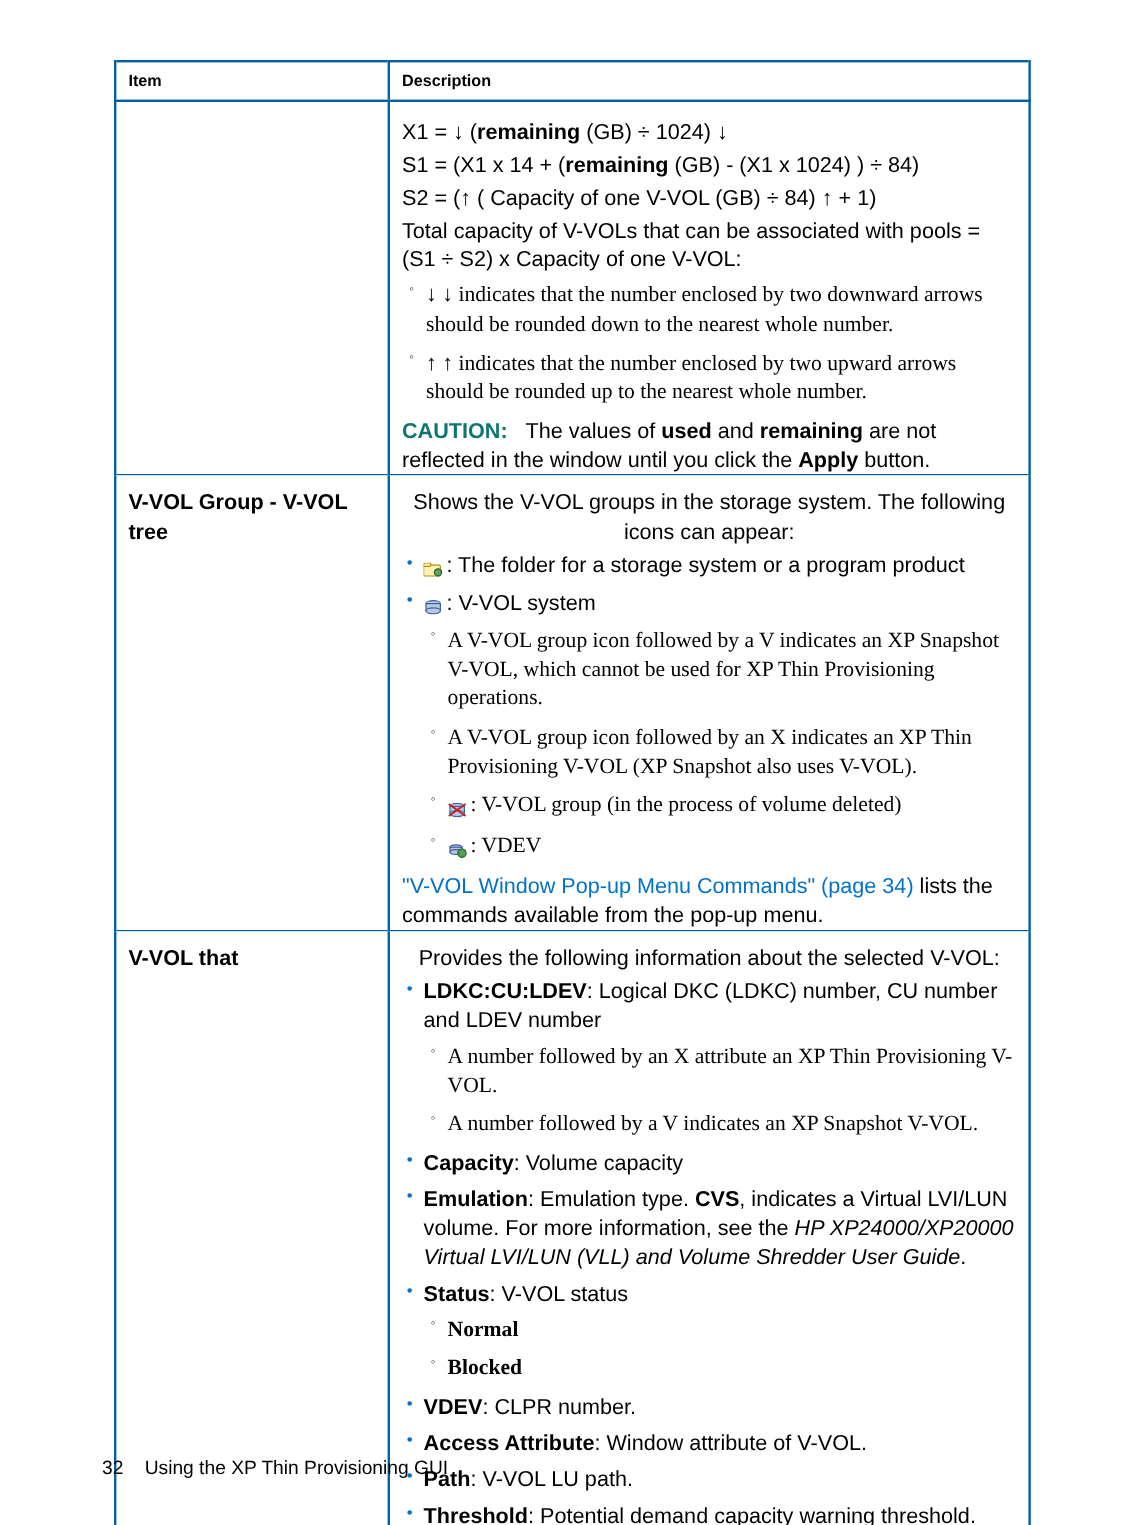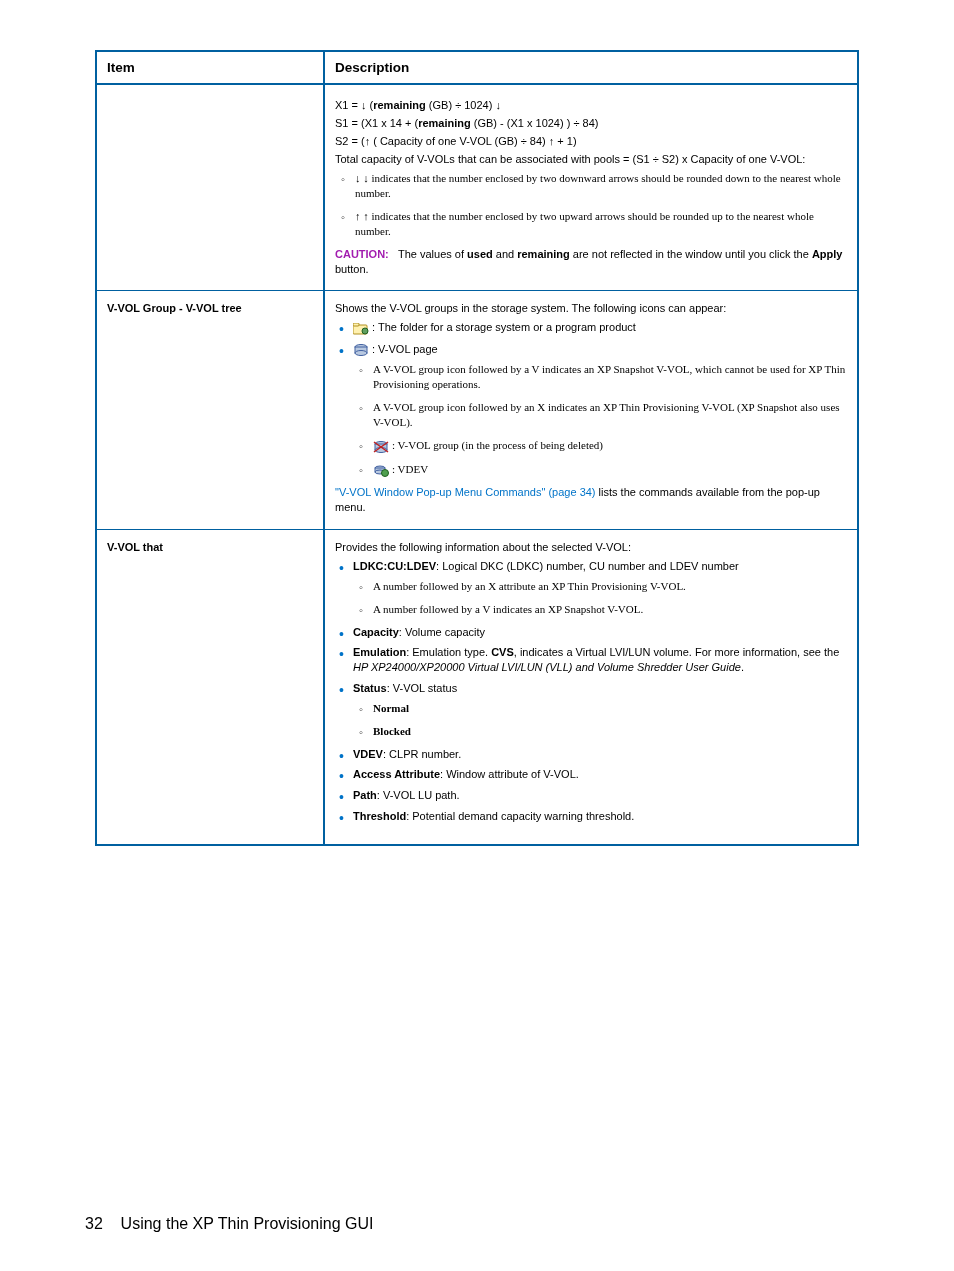--- a/index.html
+++ b/index.html
@@ -22,25 +22,25 @@
   }
   th {
     text-align: left;
     font-weight: bold;
     padding: 8px 10px 8px 10px;
     border-bottom: 2px solid #0060a0;
     border-left: 2px solid #0060a0;
     font-size: 13.5px;
   }
   td {
-    padding: 10px 10px 14px 10px;
+    padding: 10px 10px 0 10px;
     border-left: 2px solid #0060a0;
     border-top: 1px solid #0060a0;
     vertical-align: top;
-    font-size: 11px;
+    font-size: 18px;
     line-height: 1.35;
   }
   .row1 td { border-top: none; }
   th:first-child, td:first-child {
     width: 206px;
     font-weight: bold;
   }
   th:last-child, td:last-child {
     border-right: 2px solid #0060a0;
   }
@@ -76,35 +76,35 @@
     margin: 4px 0 8px 0;
   }
   ul.lvl2 > li::before {
     content: "◦";
     color: #333;
     position: absolute;
     left: -14px;
     font-size: 11px;
     top: 1px;
   }
-  .caution-label { font-weight: bold; color: #a21caf; }
+  .caution-label { font-weight: bold; color: #0f766e; }
   .link { color: #0073c8; }
   .italic { font-style: italic; }
   .footer {
     position: absolute;
     bottom: 38px;
     left: 85px;
     font-size: 16px;
   }
   .icon {
     display: inline-block;
     vertical-align: middle;
     margin-right: 3px;
   }
-  .prelist { margin-bottom: 2px; }
+  .prelist { margin-bottom: 2px; text-align: center; }
   .caution-block { margin-top: 6px; }
   svg { vertical-align: -3px; }
 </style>
 </head>
 <body>
 
 <table>
   <thead>
     <tr>
       <th>Item</th>
@@ -139,32 +139,32 @@
                   <rect x="0" y="2" width="14" height="9" rx="1" fill="#fff1b0" stroke="#b09020"></rect>
                   <rect x="0" y="0" width="6" height="3" rx="1" fill="#fff1b0" stroke="#b09020"></rect>
                   <circle cx="12" cy="8" r="3" fill="#60a060" stroke="#206020"></circle>
                 </svg></span><span>: The folder for a storage system or a program product</span>
           </li>
           <li>
             <span class="icon"><svg width="16" height="12">
                   <ellipse cx="8" cy="3" rx="6" ry="2.5" fill="#b8c8e0" stroke="#4060a0"></ellipse>
                   <rect x="2" y="3" width="12" height="6" fill="#b8c8e0" stroke="#4060a0"></rect>
                   <ellipse cx="8" cy="9" rx="6" ry="2.5" fill="#b8c8e0" stroke="#4060a0"></ellipse>
-                </svg></span><span>: V-VOL page</span>
+                </svg></span><span>: V-VOL system</span>
             <ul class="lvl2">
               <li>A V-VOL group icon followed by a V indicates an XP Snapshot V-VOL, which cannot be used for XP Thin Provisioning operations.</li>
               <li>A V-VOL group icon followed by an X indicates an XP Thin Provisioning V-VOL (XP Snapshot also uses V-VOL).</li>
               <li>
                 <span class="icon"><svg width="16" height="12">
                       <ellipse cx="8" cy="3" rx="6" ry="2.5" fill="#b8c8e0" stroke="#4060a0"></ellipse>
                       <rect x="2" y="3" width="12" height="6" fill="#b8c8e0" stroke="#4060a0"></rect>
                       <ellipse cx="8" cy="9" rx="6" ry="2.5" fill="#b8c8e0" stroke="#4060a0"></ellipse>
                       <line x1="1" y1="1" x2="15" y2="11" stroke="#c02020" stroke-width="1.5"></line>
                       <line x1="15" y1="1" x2="1" y2="11" stroke="#c02020" stroke-width="1.5"></line>
-                    </svg></span><span>: V-VOL group (in the process of being deleted)</span>
+                    </svg></span><span>: V-VOL group (in the process of volume deleted)</span>
               </li>
               <li>
                 <span class="icon"><svg width="16" height="14">
                       <ellipse cx="7" cy="5" rx="5" ry="2" fill="#b8c8e0" stroke="#4060a0"></ellipse>
                       <rect x="2" y="5" width="10" height="4" fill="#b8c8e0" stroke="#4060a0"></rect>
                       <ellipse cx="7" cy="9" rx="5" ry="2" fill="#b8c8e0" stroke="#4060a0"></ellipse>
                       <circle cx="12" cy="10" r="3.5" fill="#50a050" stroke="#206020"></circle>
                     </svg></span><span>: VDEV</span>
               </li>
             </ul>

